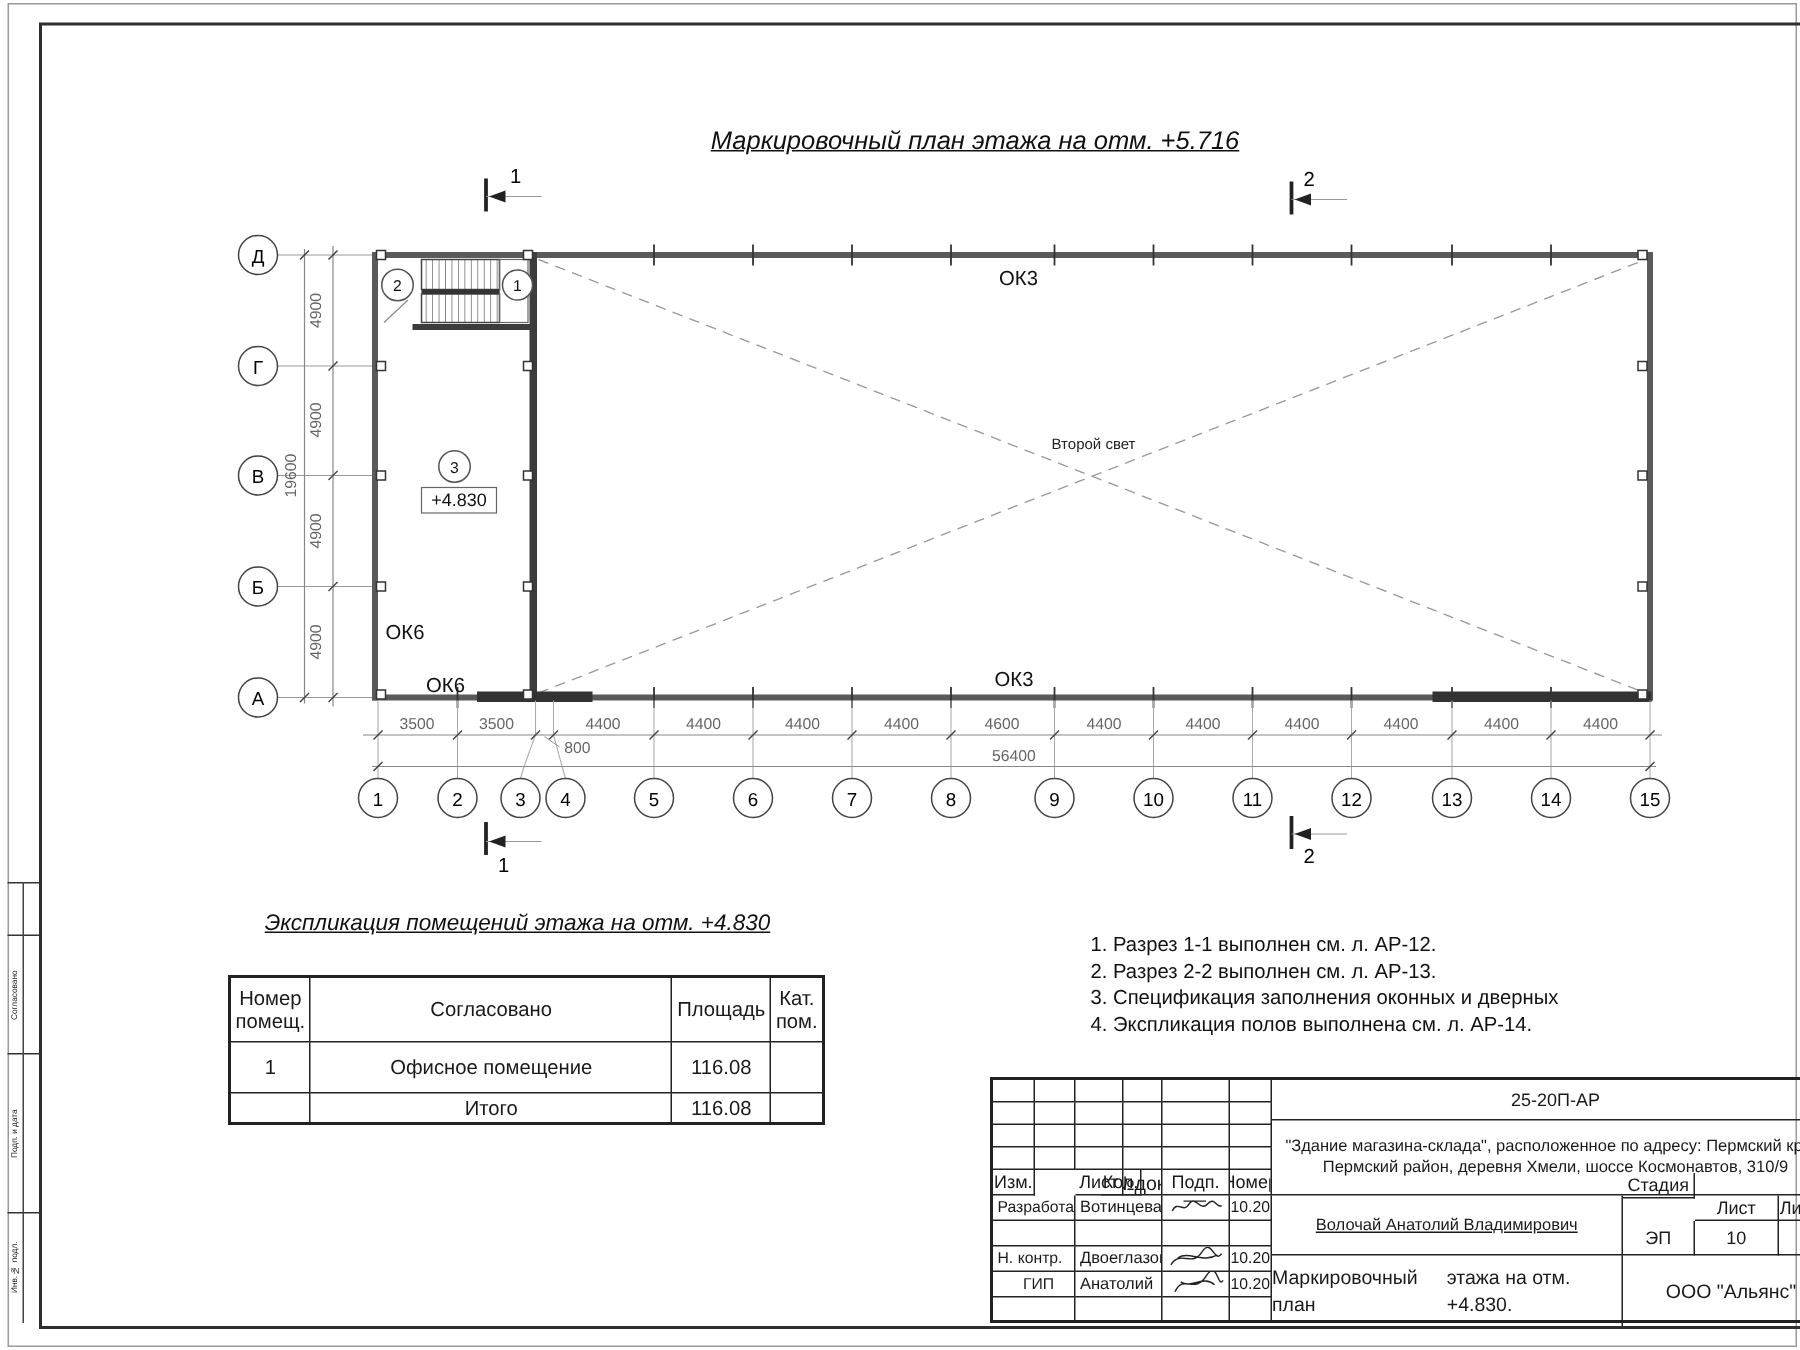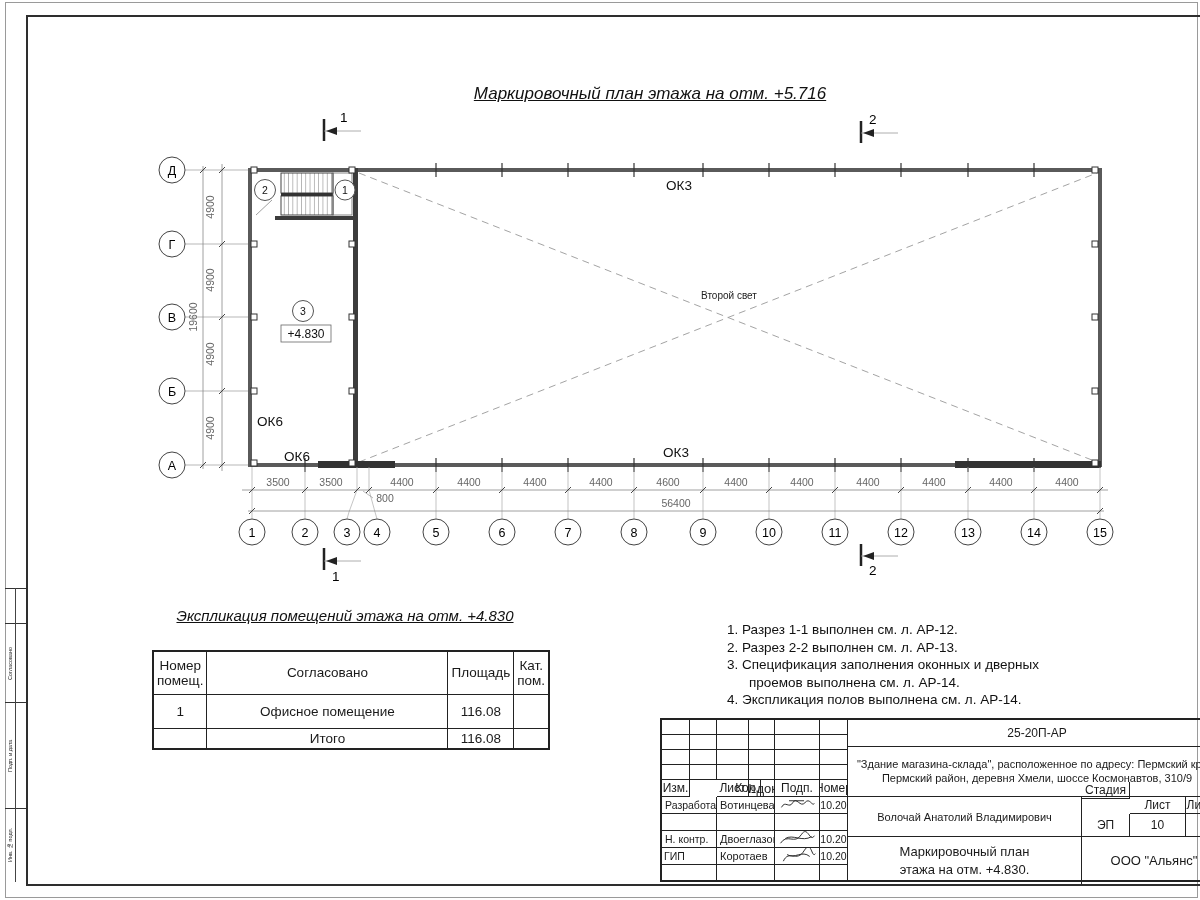--- a/index.html
+++ b/index.html
@@ -345,21 +345,20 @@
     <td>116.08</td>
     <td></td>
   </tr>
 </tbody>
   </table>
 
 <div class="abs notes">
   <div>1. Разрез 1-1 выполнен см. л. АР-12.</div>
   <div>2. Разрез 2-2 выполнен см. л. АР-13.</div>
   <div>3. Спецификация заполнения оконных и дверных</div>
-  <div class="note-cont">проемов выполнена см. л. АР-14.</div>
   <div>4. Экспликация полов выполнена см. л. АР-14.</div>
 </div>
 
 <div class="abs stamp">
 
   <div class="cell" style="left:0;top:0;width:28px;height:15px;"></div>
   <div class="cell" style="left:28px;top:0;width:27px;height:15px;"></div>
   <div class="cell" style="left:55px;top:0;width:32px;height:15px;"></div>
   <div class="cell" style="left:87px;top:0;width:26px;height:15px;"></div>
   <div class="cell" style="left:113px;top:0;width:45px;height:15px;"></div>
@@ -403,40 +402,40 @@
   <div class="cell" style="left:113px;top:94px;width:45px;height:17px;"></div>
   <div class="cell" style="left:158px;top:94px;width:28px;height:17px;"></div>
   <div class="cell fs10" style="left:0;top:111px;width:55px;height:17px;justify-content:flex-start;padding-left:3px;">Н. контр.</div>
   <div class="cell fs11" style="left:55px;top:111px;width:58px;height:17px;justify-content:flex-start;padding-left:3px;">Двоеглазов</div>
   <div class="cell" style="left:113px;top:111px;width:45px;height:17px;">
     <svg class="sig-svg" viewBox="0 0 45 17">
         <path d="M5 13 C12 2, 20 15, 27 4 S36 13, 41 5 M10 8 C18 3, 28 12, 38 6" stroke="#222" stroke-width="1" fill="none"></path>
       </svg>
   </div>
   <div class="cell fs10" style="left:158px;top:111px;width:28px;height:17px;">10.20</div>
-  <div class="cell fs10" style="left:0;top:128px;width:55px;height:17px;justify-content:flex-start;padding-left:2px;">ГИП</div>
-  <div class="cell fs11" style="left:55px;top:128px;width:58px;height:17px;justify-content:flex-start;padding-left:3px;">Коротаев</div>
+  <div class="cell fs10" style="left:0;top:128px;width:55px;height:17px;justify-content:flex-start;padding-left:20px;">ГИП</div>
+  <div class="cell fs11" style="left:55px;top:128px;width:58px;height:17px;justify-content:flex-start;padding-left:3px;">Анатолий</div>
   <div class="cell" style="left:113px;top:128px;width:45px;height:17px;">
     <svg class="sig-svg" viewBox="0 0 45 17">
         <path d="M8 14 C14 1, 22 16, 30 3 S38 12, 42 6 M12 7 C20 12, 28 2, 36 9" stroke="#222" stroke-width="1" fill="none"></path>
       </svg>
   </div>
   <div class="cell fs10" style="left:158px;top:128px;width:28px;height:17px;">10.20</div>
   <div class="cell nolb" style="left:0;top:145px;width:55px;height:15px;border-bottom:none;"></div>
   <div class="cell nolb" style="left:55px;top:145px;width:58px;height:15px;border-bottom:none;"></div>
   <div class="cell nolb" style="left:113px;top:145px;width:45px;height:15px;border-bottom:none;"></div>
   <div class="cell nolb" style="left:158px;top:145px;width:28px;height:15px;border-bottom:none;"></div>
 
   <div class="cell fs12" style="left:186px;top:0;width:378px;height:27px;border-right:none;">25-20П-АР</div>
   <div class="cell" style="left:186px;top:27px;width:378px;height:50px;border-right:none;flex-direction:column;">
     <div class="fs11 center2">"Здание магазина-склада", расположенное по адресу: Пермский край,</div>
     <div class="fs11 center2">Пермский район, деревня Хмели, шоссе Космонавтов, 310/9</div>
   </div>
-  <div class="cell fs11" style="left:186px;top:77px;width:234px;height:40px;">Волочай Анатолий Владимирович</div>
-  <div class="cell" style="left:186px;top:117px;width:234px;height:47px;border-bottom:none;flex-direction:column;font-size:13px;line-height:1.35;">
+  <div class="cell fs11" style="left:186px;top:77px;width:234px;height:40px;text-decoration:underline;">Волочай Анатолий Владимирович</div>
+  <div class="cell" style="left:186px;top:117px;width:234px;height:47px;border-bottom:none;flex-direction:row;font-size:13px;line-height:1.35;">
     <div>Маркировочный план</div>
     <div>этажа на отм. +4.830.</div>
   </div>
   <div class="cell fs12" style="left:420px;top:62px;width:48px;height:17px;">Стадия</div>
   <div class="cell fs12" style="left:468px;top:77px;width:56px;height:17px;">Лист</div>
   <div class="cell fs12" style="left:524px;top:77px;width:40px;height:17px;border-right:none;">Листов</div>
   <div class="cell fs12" style="left:420px;top:94px;width:48px;height:23px;">ЭП</div>
   <div class="cell fs12" style="left:468px;top:94px;width:56px;height:23px;">10</div>
   <div class="cell fs12" style="left:524px;top:94px;width:40px;height:23px;border-right:none;"></div>
   <div class="cell" style="left:420px;top:117px;width:144px;height:47px;border-right:none;border-bottom:none;font-size:13px;">ООО "Альянс"</div>

